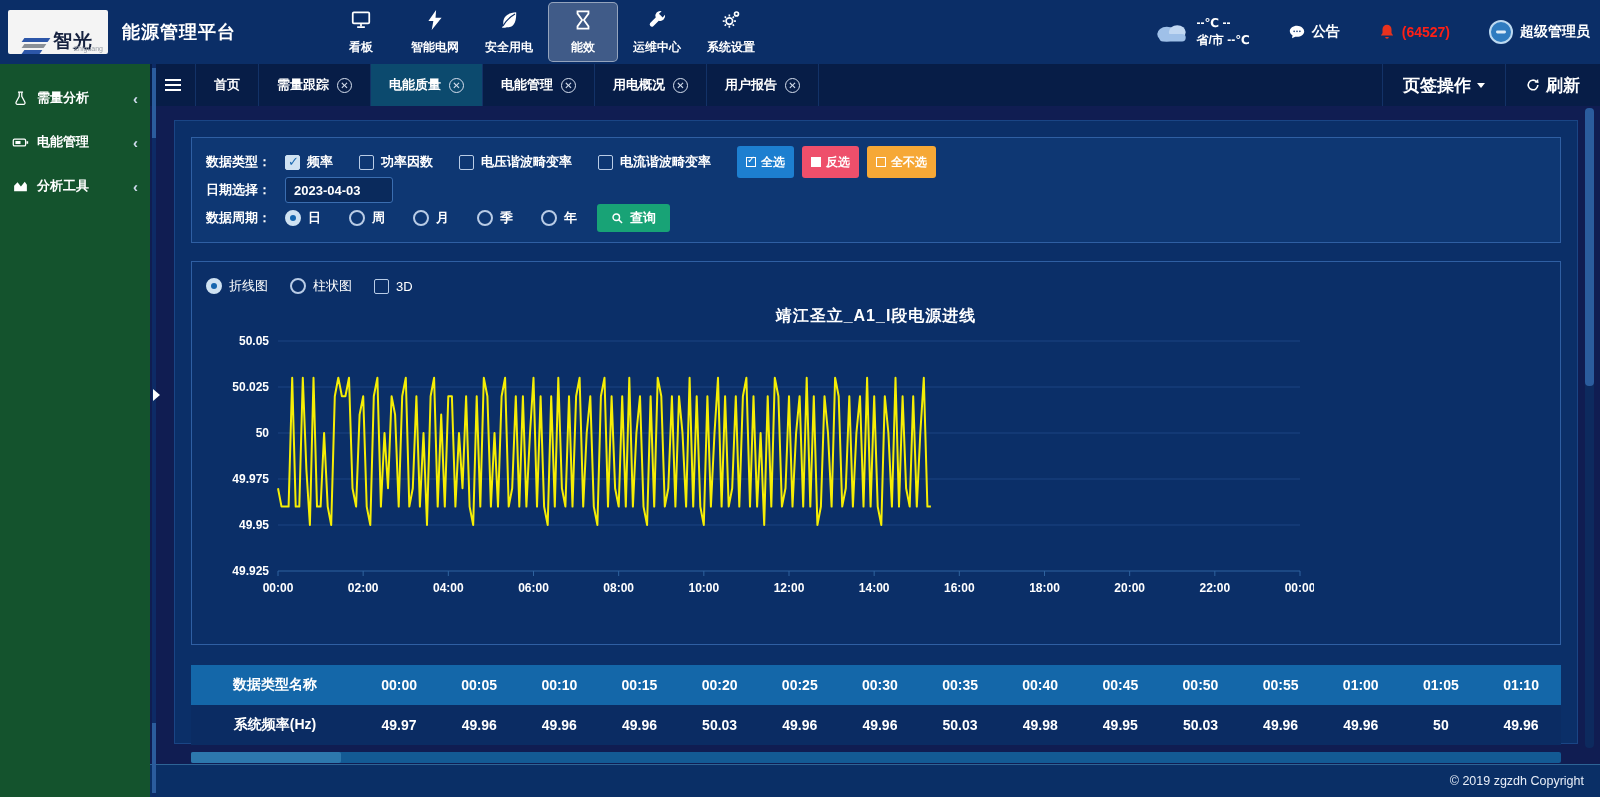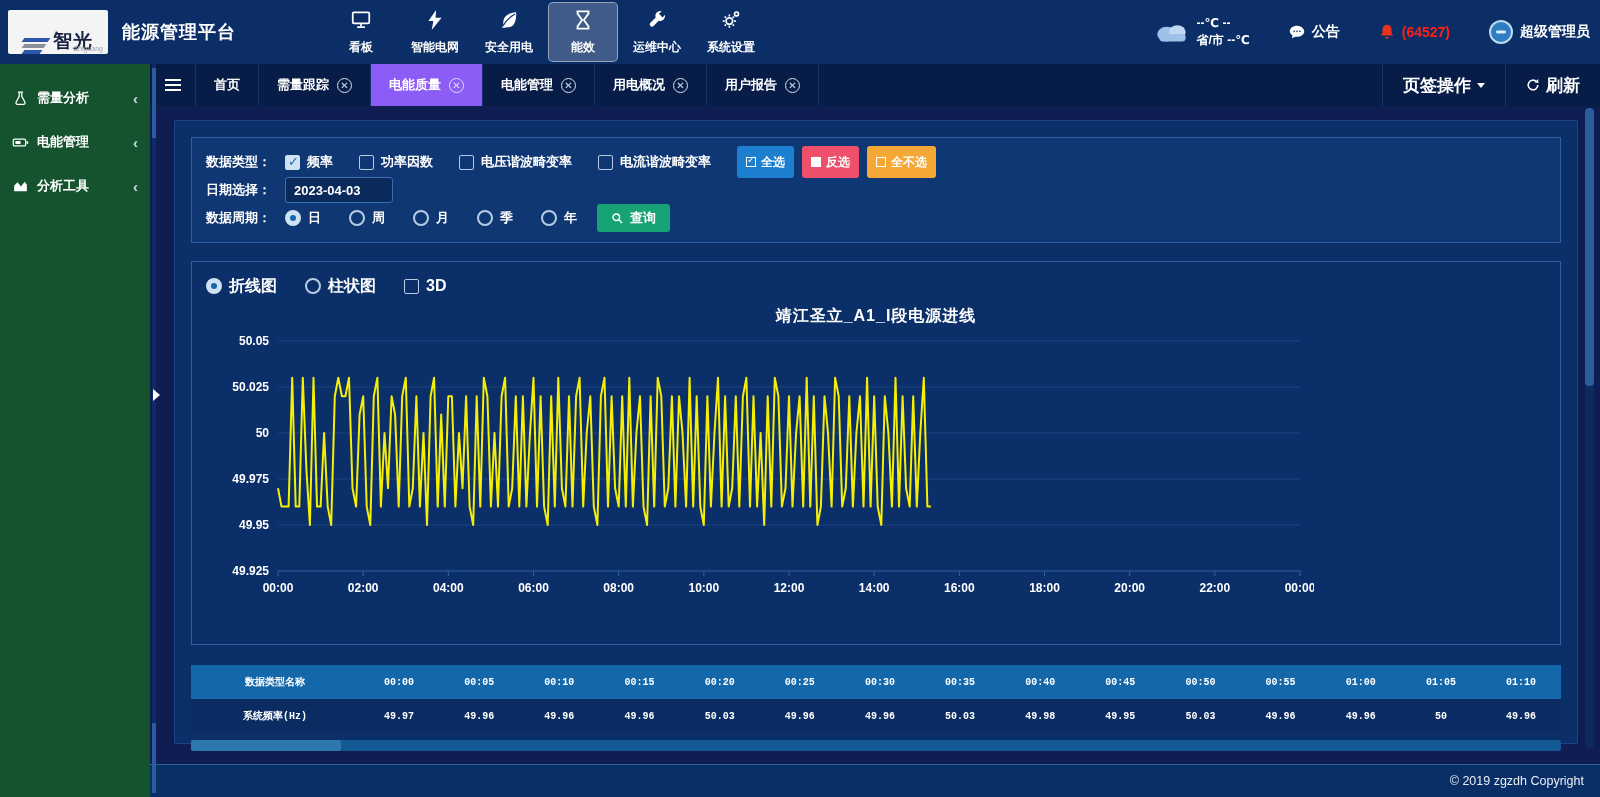--- a/index.html
+++ b/index.html
@@ -41,21 +41,21 @@
   .side-item .chev { margin-left:auto; font-size:15px; color:#cfd9ec; }
   .main-col { flex:1; display:flex; flex-direction:column; position:relative; }
 
   
   .tabbar { height:42px; background:#071d47; display:flex; align-items:stretch; }
   .tab-burger { width:46px; display:flex; align-items:center; justify-content:center;
     border-right:1px solid #133267; cursor:pointer; }
   .burger-icon i { display:block; width:16px; height:2.5px; background:#fff; margin:2.5px 0; }
   .tab { display:flex; align-items:center; gap:8px; padding:0 18px; font-size:13px; font-weight:bold;
     border-right:1px solid #133267; cursor:pointer; }
-  .tab.active { background:#8b5cf6; }
+  .tab.active { background:#0c4a6e; }
   .tab .close { width:15px; height:15px; border:1px solid #d7e0ef; border-radius:50%; font-size:10px;
     line-height:13px; text-align:center; color:#d7e0ef; }
   .tab-right { margin-left:auto; display:flex; align-items:stretch; }
   .tab-action { display:flex; align-items:center; gap:6px; padding:0 20px; font-size:17px; font-weight:bold;
     border-left:1px solid #133267; cursor:pointer; }
   .caret { width:0; height:0; border-left:4px solid transparent; border-right:4px solid transparent;
     border-top:5px solid #fff; }
   .tab-action svg { width:14px; height:14px; }
 
   
@@ -93,37 +93,37 @@
   .rdot { width:16px; height:16px; border:2px solid #b9cce6; border-radius:50%; position:relative; background:transparent; }
   .rdot.sel { border-color:#cfe2f2; background:#cfe2f2; }
   .rdot.sel::after { content:""; position:absolute; left:3px; top:3px; width:6px; height:6px;
     border-radius:50%; background:#1565ae; }
   .query-btn { display:flex; align-items:center; gap:6px; height:28px; padding:0 14px; border-radius:3px;
     color:#fff; font-size:13px; font-weight:bold; border:none; cursor:pointer; margin-left:6px; }
   .query-btn svg { width:13px; height:13px; }
 
   
   .chart-panel { margin-top:18px; border:1px solid #2f5fa3; height:384px; padding:10px 14px; }
-  .chart-opts { display:flex; align-items:center; gap:28px; height:28px; font-size:16px; font-weight:bold; }
+  .chart-opts { display:flex; align-items:center; gap:22px; height:28px; font-size:13px; font-weight:normal; }
   .chart-title { text-align:center; font-size:16px; font-weight:bold; margin-top:6px; letter-spacing:1px; }
   .chart-wrap { margin-top:2px; }
   .legend { display:flex; justify-content:center; align-items:center; gap:8px; font-size:12px;
     font-weight:bold; margin-top:0px; }
   .legend .lmark { display:flex; align-items:center; }
   .legend .lline { width:11px; height:2px; background:#f6ee05; }
   .legend .ldot { width:7px; height:7px; border-radius:50%; background:#f6ee05; }
   .ytick, .xtick { fill:#ffffff; font-size:12px; font-weight:bold; font-family:"Liberation Sans",sans-serif; }
 
   
   .table-sec { margin-top:20px; }
   .trow { display:flex; }
   .trow.head .tcell { background:#1467a9; }
   .trow.datarow .tcell { background:#0b2c63; }
-  .tcell { flex:1 0 0; height:34px; display:flex; align-items:center; justify-content:center;
-    font-size:10px; font-weight:bold; color:#fff;font-family:Liberation Mono, monospace; }
+  .tcell { flex:1 0 0; height:40px; display:flex; align-items:center; justify-content:center;
+    font-size:14px; font-weight:bold; color:#fff; }
   .tcell.tname { flex:0 0 168px; }
   .hscroll { margin-top:7px; height:11px; background:#135a94; border-radius:2px; position:relative; }
   .hscroll .thumb { position:absolute; left:0; top:0; height:11px; width:150px; background:#2d78ad; border-radius:2px; }
 
   
   .footer { height:33px; background:#0a2f66; border-top:1px solid #2d6496; display:flex;
     align-items:center; justify-content:flex-end; padding-right:16px; font-size:12.5px; color:#e8eef8; }
 </style>
 </head>
 <body>

